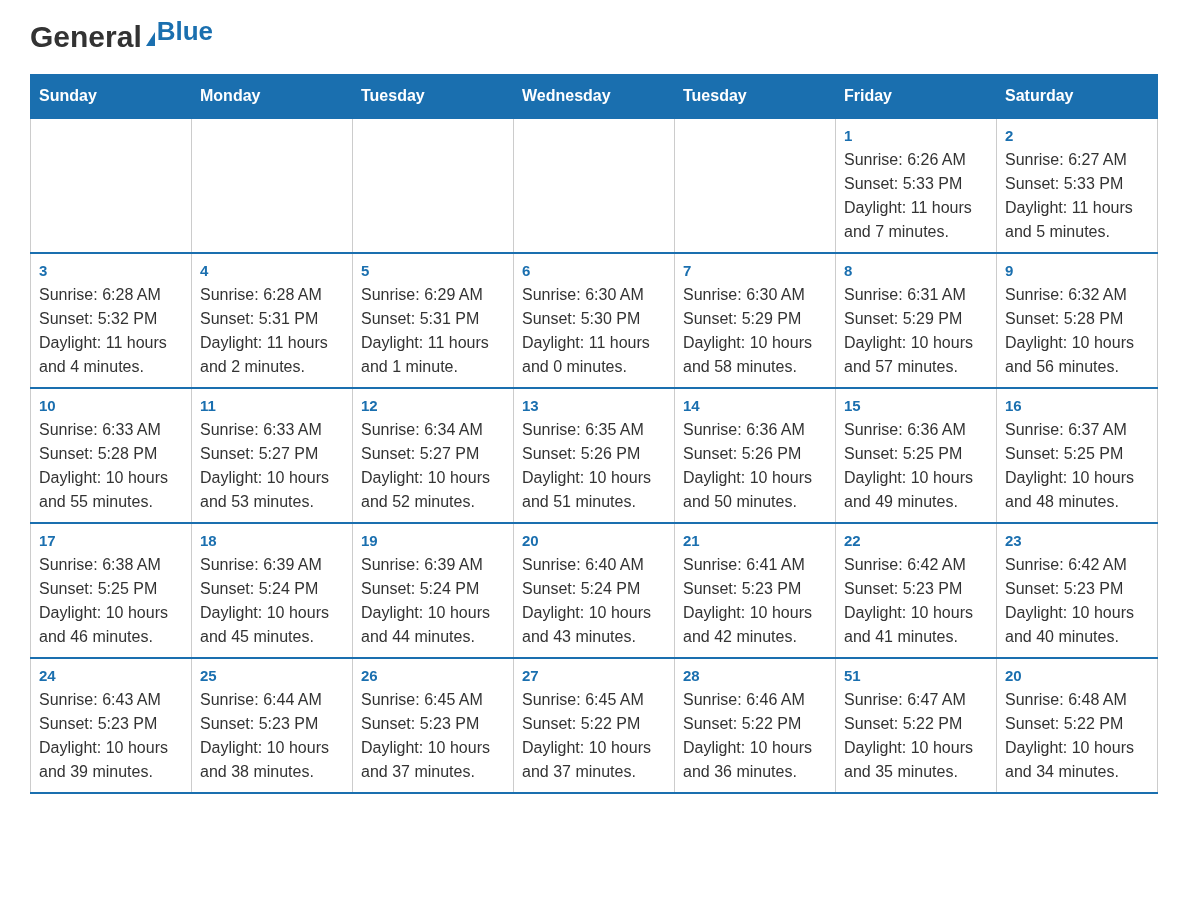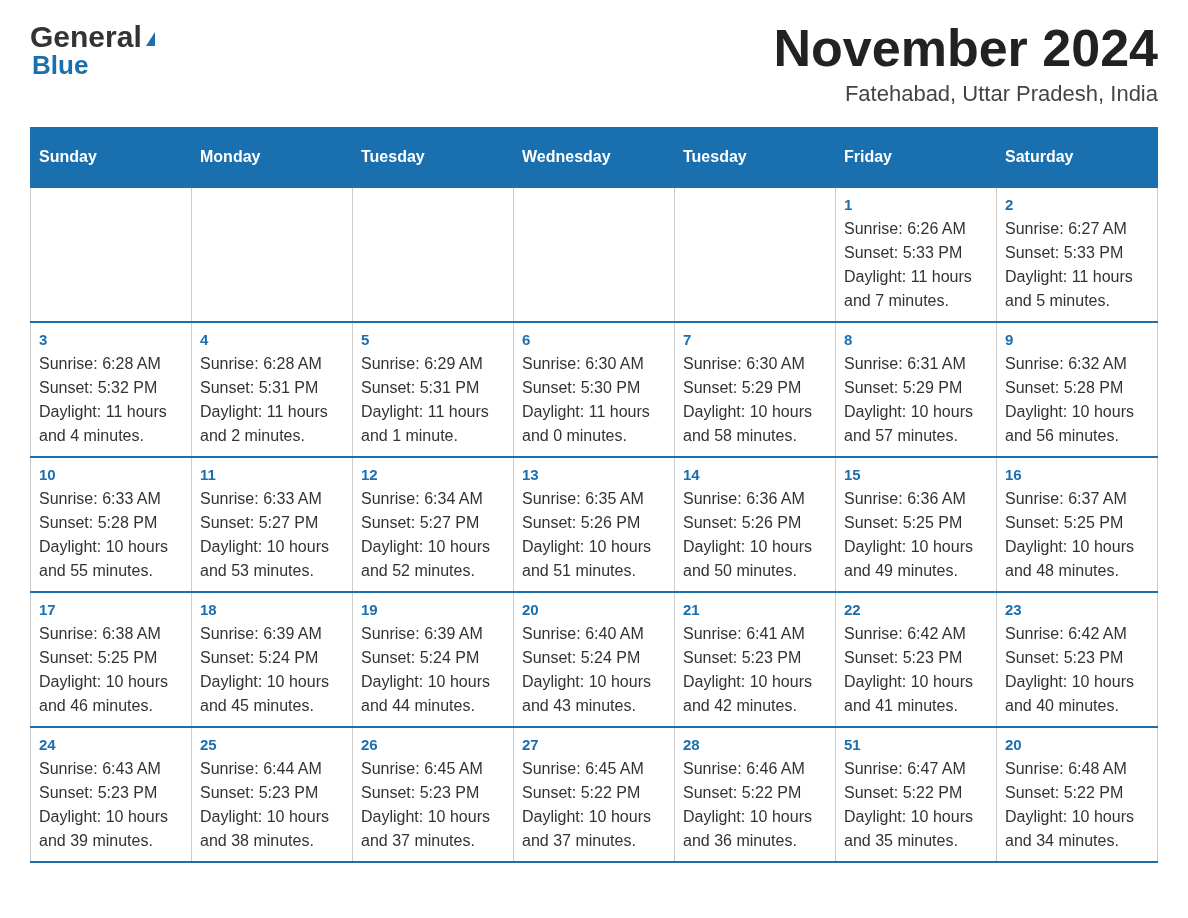--- a/index.html
+++ b/index.html
@@ -11,21 +11,21 @@
       padding: 20px 30px;
     }
     .header {
       display: flex;
       justify-content: space-between;
       align-items: flex-start;
       margin-bottom: 20px;
     }
     .logo {
       display: flex;
-      flex-direction: column;
+      flex-direction: row;
       align-items: flex-start;
     }
     .title-block {
       text-align: right;
     }
     .month-title {
       font-size: 52px;
       font-weight: bold;
       color: #222;
       line-height: 1.1;
@@ -38,21 +38,21 @@
     .calendar-table {
       width: 100%;
       border-collapse: collapse;
       border: 1px solid #999;
     }
     .calendar-table th {
       background-color: #1a6faf;
       color: #fff;
       font-size: 16px;
       font-weight: bold;
-      padding: 20px 8px;
+      padding: 12px 8px;
       text-align: left;
       border: 1px solid #1a6faf;
     }
     .calendar-table td {
       vertical-align: top;
       padding: 8px 8px;
       border: 1px solid #ccc;
       width: 14.28%;
       min-height: 100px;
       font-size: 13px;
@@ -91,24 +91,20 @@
 
 <div class="header">
   <div class="logo">
     <div class="logo-line1">
       <span style="font-size:30px;font-weight:bold;color:#333;">General</span>
       <span style="display:inline-block;width:0;height:0;border-left:9px solid transparent;border-right:0px solid transparent;border-bottom:14px solid #1a6faf;margin-left:4px;margin-top:4px;"></span>
     </div>
     <div class="logo-line2">
       <span style="font-size:26px;font-weight:bold;color:#1a6faf;margin-left:2px;">Blue</span>
     </div>
-  </div>
-  <div class="title-block">
-    <div class="month-title">November 2024</div>
-    <div class="location-title">Fatehabad, Uttar Pradesh, India</div>
   </div>
 </div>
 
 <table class="calendar-table">
   <thead>
     <tr>
       <th>Sunday</th>
       <th>Monday</th>
       <th>Tuesday</th>
       <th>Wednesday</th>

